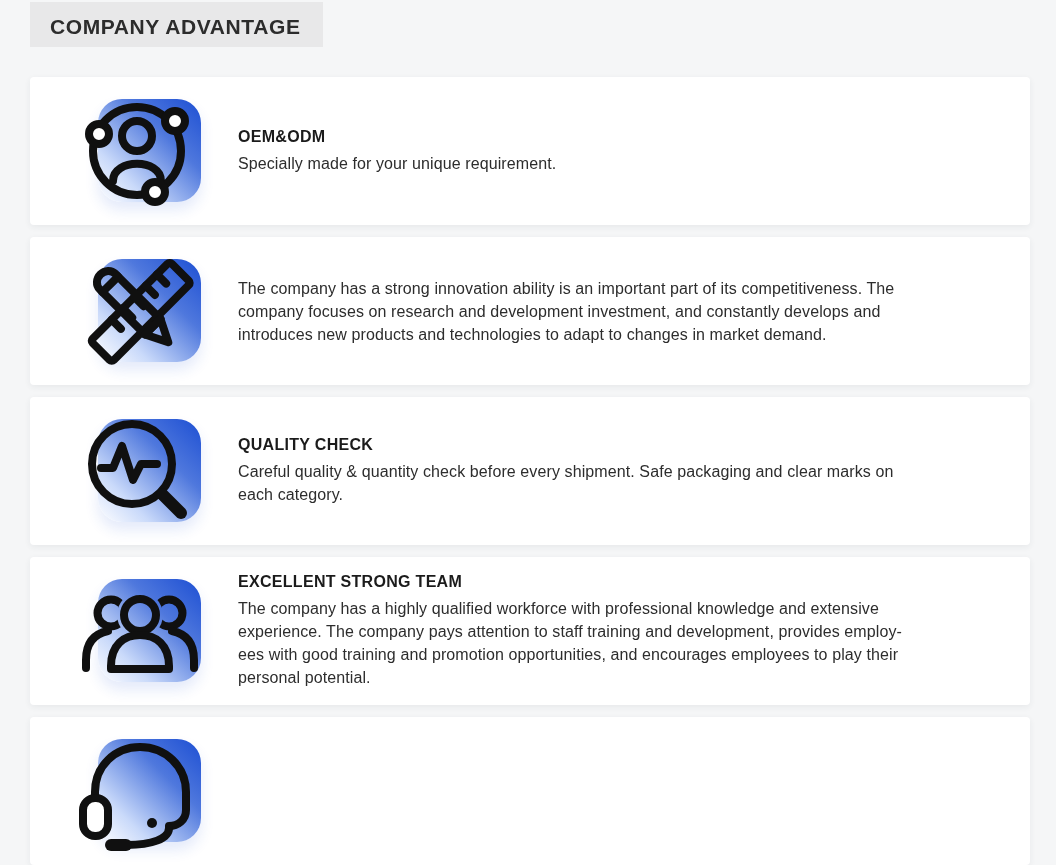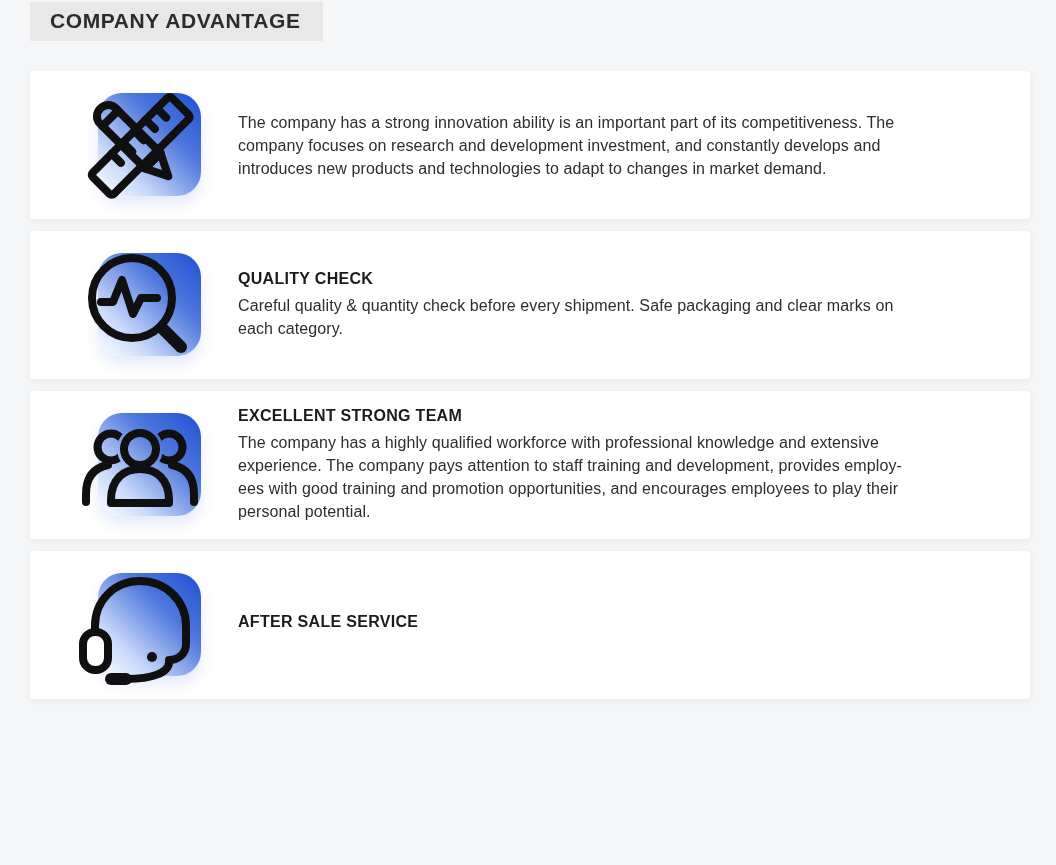--- a/index.html
+++ b/index.html
@@ -6,21 +6,21 @@
   html, body { width: 1056px; height: 865px; overflow: hidden; }
   body {
     background: #f5f6f7;
     font-family: "Liberation Sans", "DejaVu Sans", sans-serif;
     color: #2d2d2d;
   }
   .section-badge {
     display: inline-block;
     margin: 2px 0 0 30px;
     background: #e8e8e9;
-    padding: 7px 22px 8px 20px;
+    padding: 13px 22px 8px 20px;
   }
   .section-badge span {
     font-size: 21px;
     font-weight: 700;
     letter-spacing: 0.6px;
     color: #2c2c2c;
   }
   .card-list { margin: 30px 26px 0 30px; }
   .card {
     position: relative;
@@ -78,20 +78,37 @@
 <body>
 
 
 
 <div class="section-badge">
   <span>COMPANY ADVANTAGE</span>
 </div>
 
 <div class="card-list">
 
+  <div class="card">
+    <div class="icon-area">
+      <div class="icon-tile"></div>
+      <svg class="icon-art" viewBox="0 0 130 130">
+        <circle class="ln" cx="62" cy="65" r="44"></circle>
+        <circle class="ln" cx="62" cy="50" r="15"></circle>
+        <path class="ln" d="M38,95 C38,72 86,72 86,95"></path>
+        <circle class="ln-w" cx="100" cy="35" r="10"></circle>
+        <circle class="ln-w" cx="24" cy="48" r="10"></circle>
+        <circle class="ln-w" cx="80" cy="106" r="10"></circle>
+      </svg>
+    </div>
+    <div class="txt">
+      <div class="card-title">OEM&amp;ODM</div>
+      <div class="card-body">Specially made for your unique requirement.</div>
+    </div>
+  </div>
 
   <div class="card">
     <div class="icon-area">
       <div class="icon-tile"></div>
       <svg class="icon-art" viewBox="0 0 130 130">
         <g transform="rotate(45 65 68)">
           <rect class="ln" x="49" y="10" width="30" height="112" rx="3"></rect>
           <line class="ln" x1="49" y1="28" x2="62" y2="28" stroke-width="7"></line>
           <line class="ln" x1="49" y1="44" x2="62" y2="44" stroke-width="7"></line>
           <line class="ln" x1="49" y1="60" x2="62" y2="60" stroke-width="7"></line>
@@ -164,20 +181,19 @@
       <svg class="icon-art" viewBox="0 0 130 130">
         <path class="ln" d="M20,76 v-10 c0,-26 20,-45 45,-45 c25,0 46,19 46,45 v8" stroke-width="9"></path>
         <rect class="ln-w" x="8" y="72" width="25" height="38" rx="12"></rect>
         <path class="ln" d="M111,74 v10 c0,10 -8,16 -17,16" stroke-width="9"></path>
         <circle cx="77" cy="97" r="5" fill="#101010"></circle>
         <path class="ln" d="M94,102 c0,11 -18,17 -42,17" stroke-width="9"></path>
         <line class="ln thick" x1="36" y1="119" x2="51" y2="119"></line>
       </svg>
     </div>
     <div class="txt">
-      <div class="card-title">AFTER SALE SERVICE</div>
     </div>
   </div>
 
 </div>
 
 
 
 
 </body></html>

